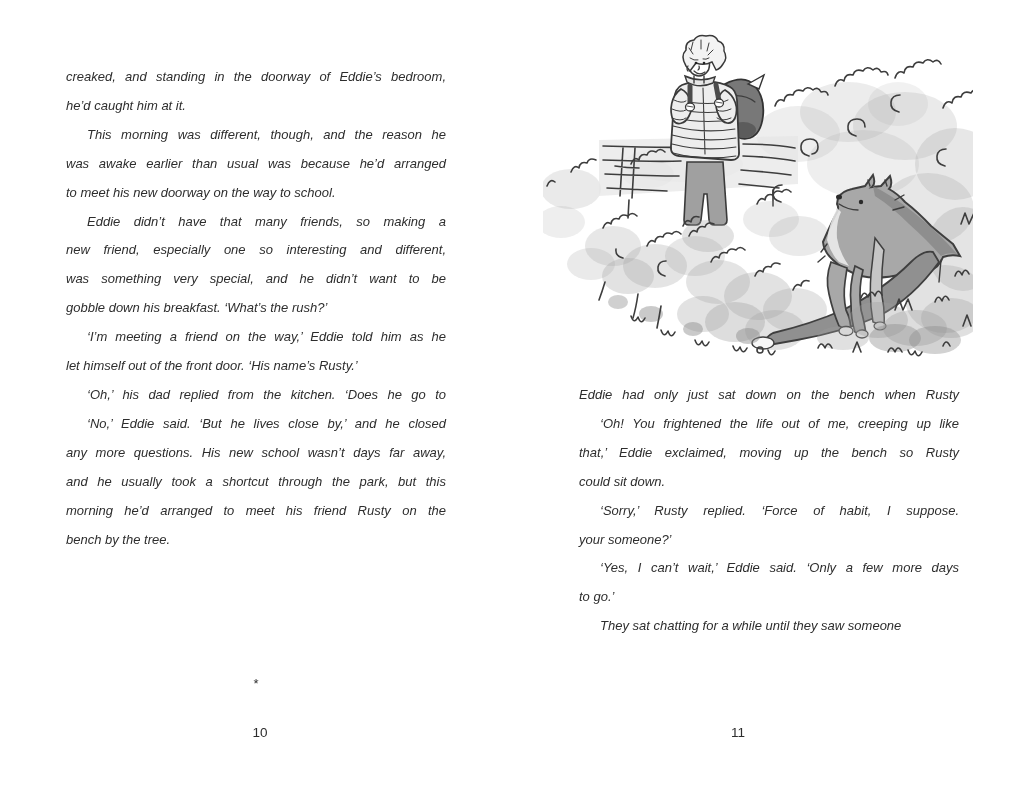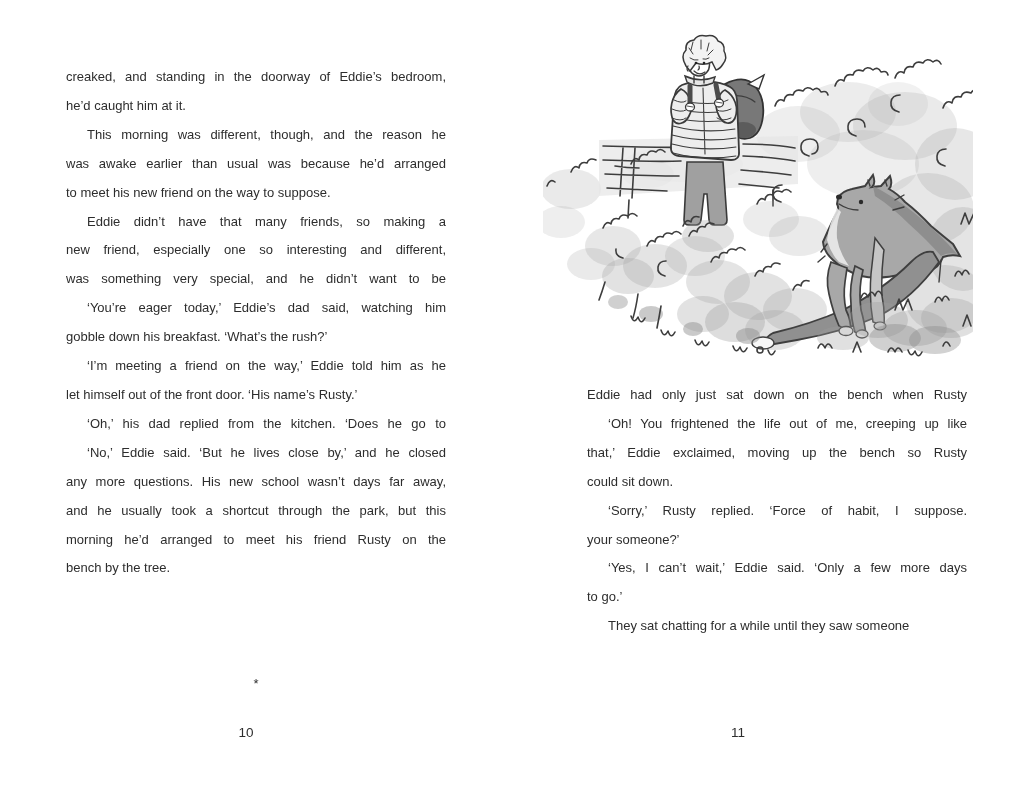--- a/index.html
+++ b/index.html
@@ -1,51 +1,50 @@
 <!DOCTYPE html>
 <html><head>
 <meta charset="utf-8">
 <style>
   html,body{margin:0;padding:0;}
   body{
     width:1024px;height:786px;background:#ffffff;position:relative;
     font-family:"Liberation Sans",sans-serif;color:#2d2d2d;overflow:hidden;
   }
   .text-col{position:absolute;width:380px;font-size:13px;line-height:28.9px;}
-  .text-col .line{text-align:justify;text-align-last:justify;}
+  .text-col .line{text-align:justify;text-align-last:justify;font-style:italic;}
   .text-col .line.para-end{text-align-last:left;}
   .text-col .line.indent{text-indent:21px;}
   #left-col{left:66px;top:63px;}
-  #right-col{left:579px;top:381px;margin-left:8px;}
+  #right-col{left:579px;top:381px;}
   .section-break{
     position:absolute;left:66px;top:670px;width:380px;text-align:center;
     font-size:13px;line-height:28.9px;
   }
   .page-num{
     position:absolute;width:380px;top:724px;text-align:center;
     font-size:13.5px;line-height:18px;
   }
-  #pn-left{left:56px;}
+  #pn-left{left:70px;}
   #pn-right{left:548px;}
   .illustration{position:absolute;left:543px;top:14px;}
   .ink{stroke:#3d3d3d;fill:none;stroke-linecap:round;stroke-linejoin:round;}
 </style>
 </head>
 <body>
 
 <div id="left-col" class="text-col">
     <div class="line">creaked, and standing in the doorway of Eddie’s bedroom,</div>
     <div class="line para-end">he’d caught him at it.</div>
     <div class="line indent">This morning was different, though, and the reason he</div>
     <div class="line">was awake earlier than usual was because he’d arranged</div>
-    <div class="line para-end">to meet his new friend on the way to suppose.</div>
+    <div class="line para-end">to meet his new doorway on the way to school.</div>
     <div class="line indent">Eddie didn’t have that many friends, so making a</div>
     <div class="line">new friend, especially one so interesting and different,</div>
     <div class="line">was something very special, and he didn’t want to be</div>
-    <div class="line indent">‘You’re eager today,’ Eddie’s dad said, watching him</div>
     <div class="line para-end">gobble down his breakfast. ‘What’s the rush?’</div>
     <div class="line indent">‘I’m meeting a friend on the way,’ Eddie told him as he</div>
     <div class="line para-end">let himself out of the front door. ‘His name’s Rusty.’</div>
     <div class="line indent">‘Oh,’ his dad replied from the kitchen. ‘Does he go to</div>
     <div class="line indent">‘No,’ Eddie said. ‘But he lives close by,’ and he closed</div>
     <div class="line">any more questions. His new school wasn’t days far away,</div>
     <div class="line">and he usually took a shortcut through the park, but this</div>
     <div class="line">morning he’d arranged to meet his friend Rusty on the</div>
     <div class="line para-end">bench by the tree.</div>
   </div>

